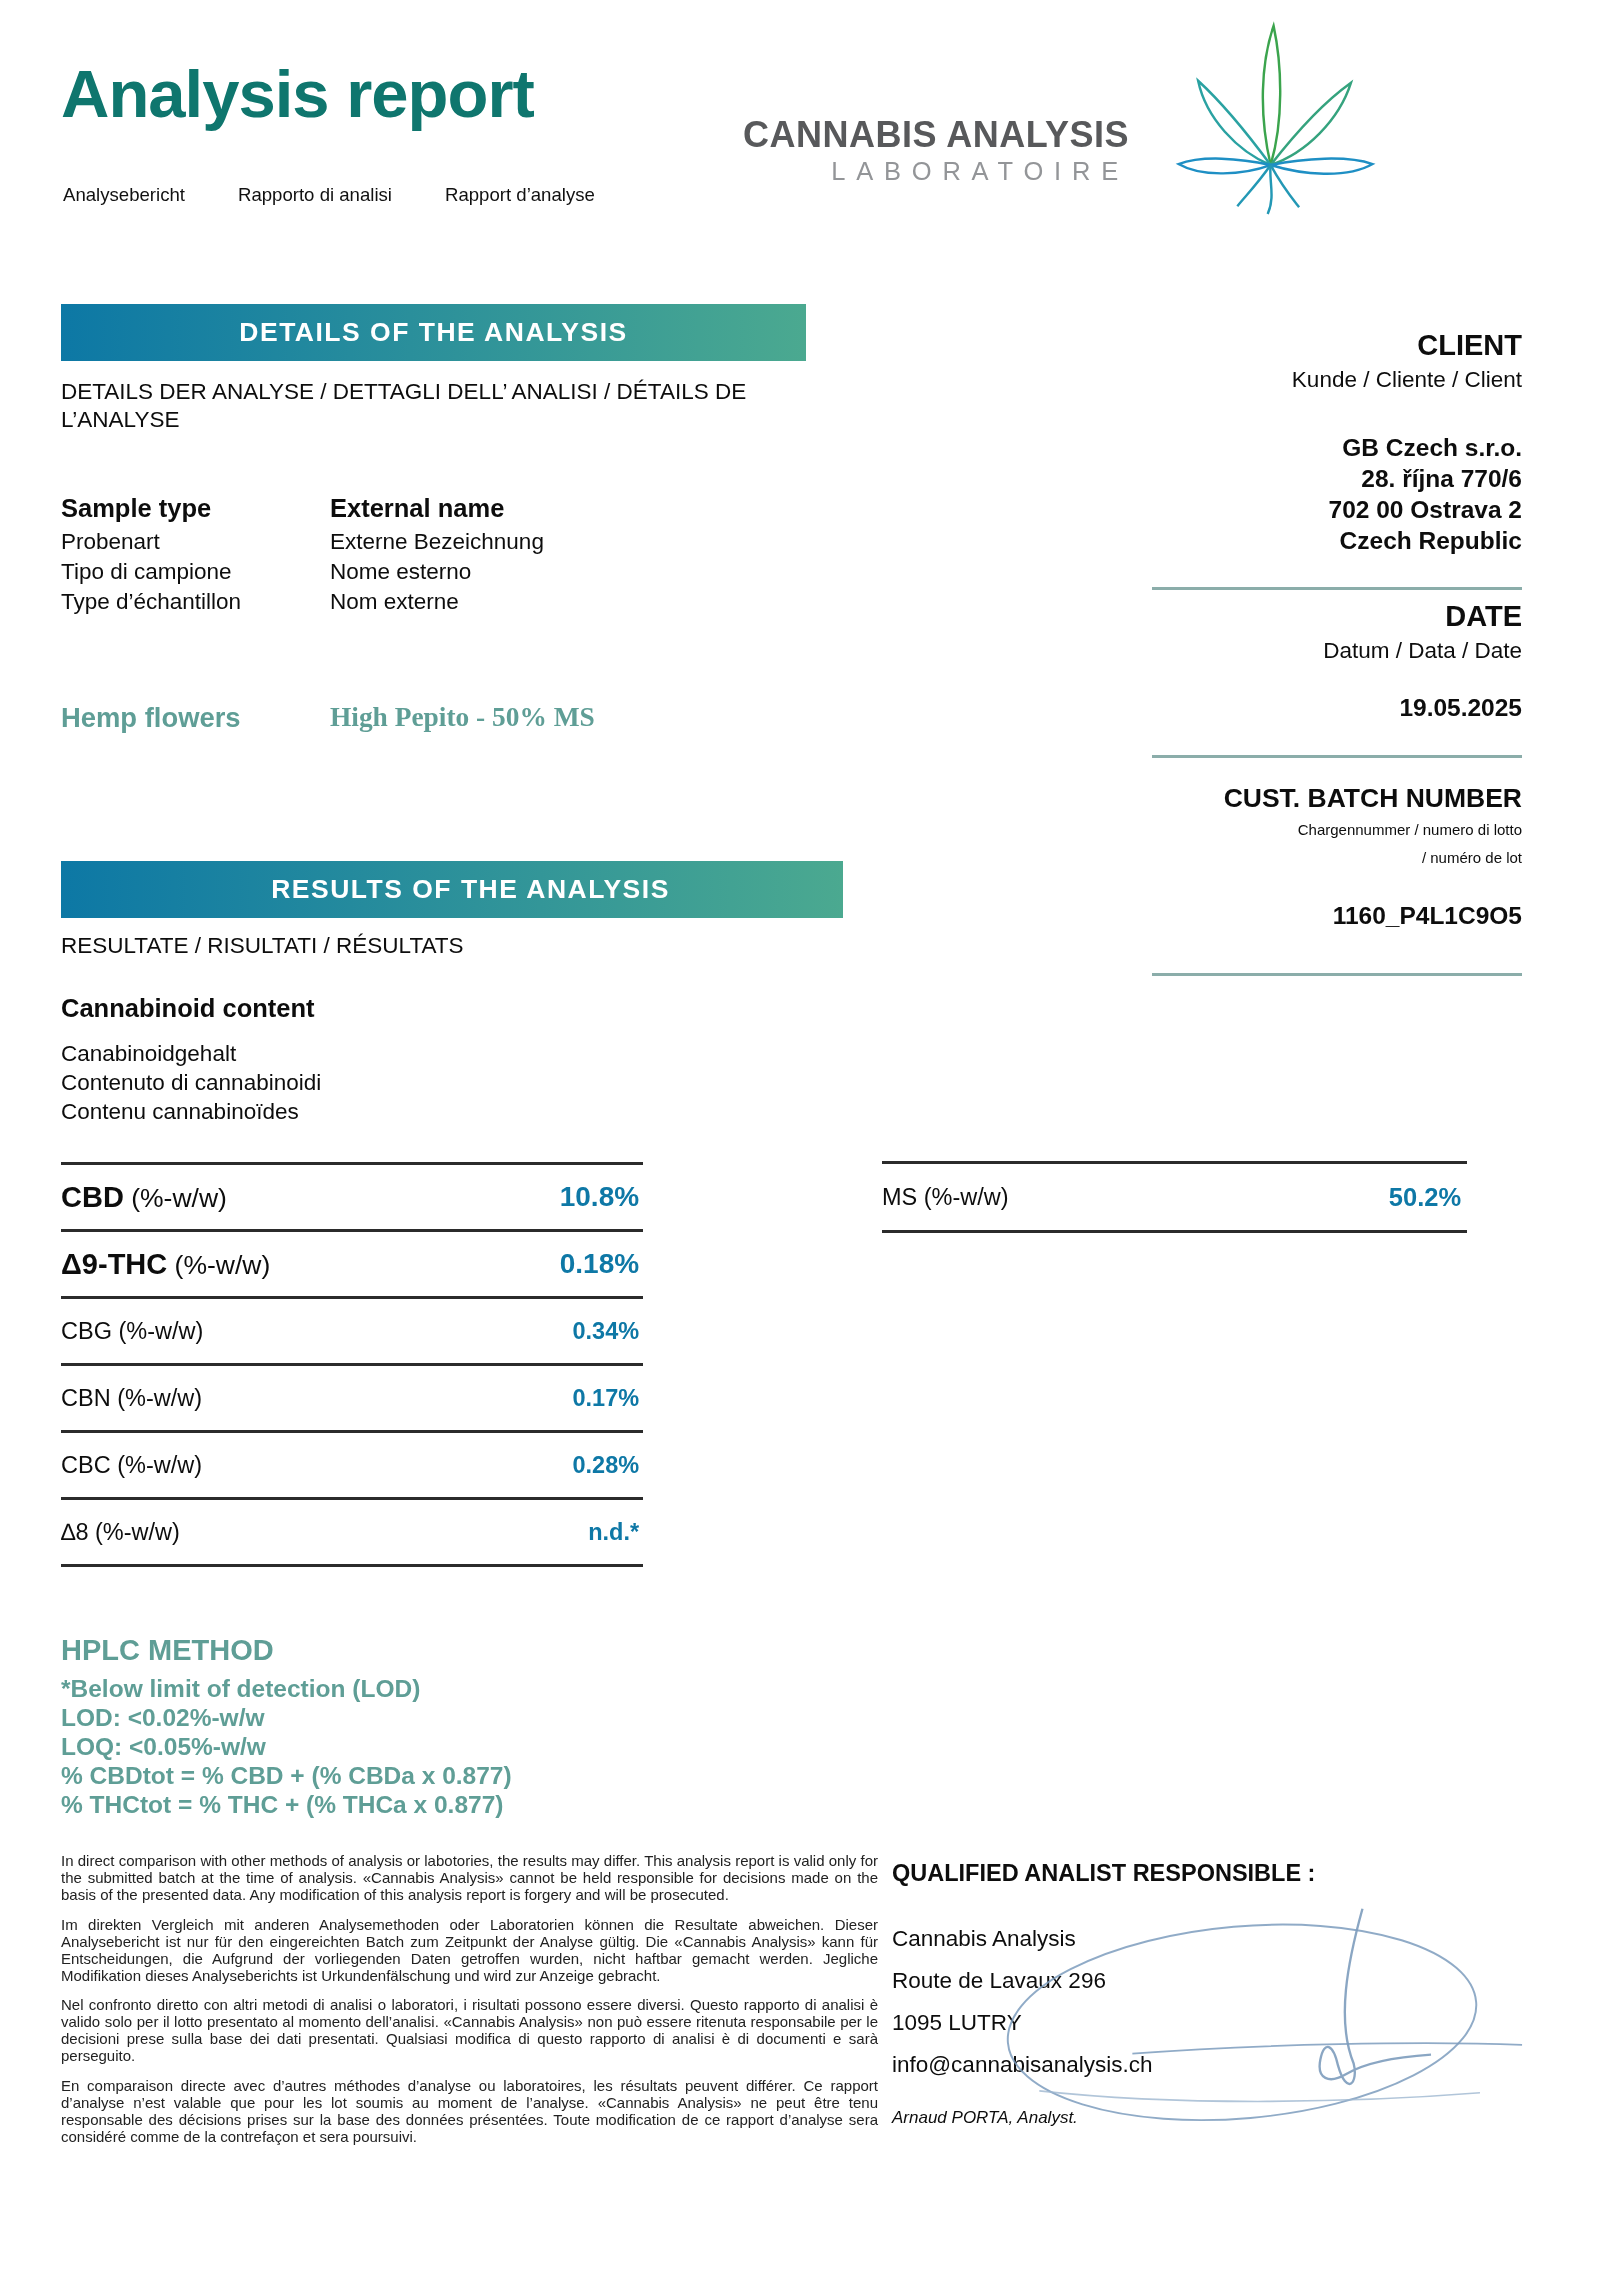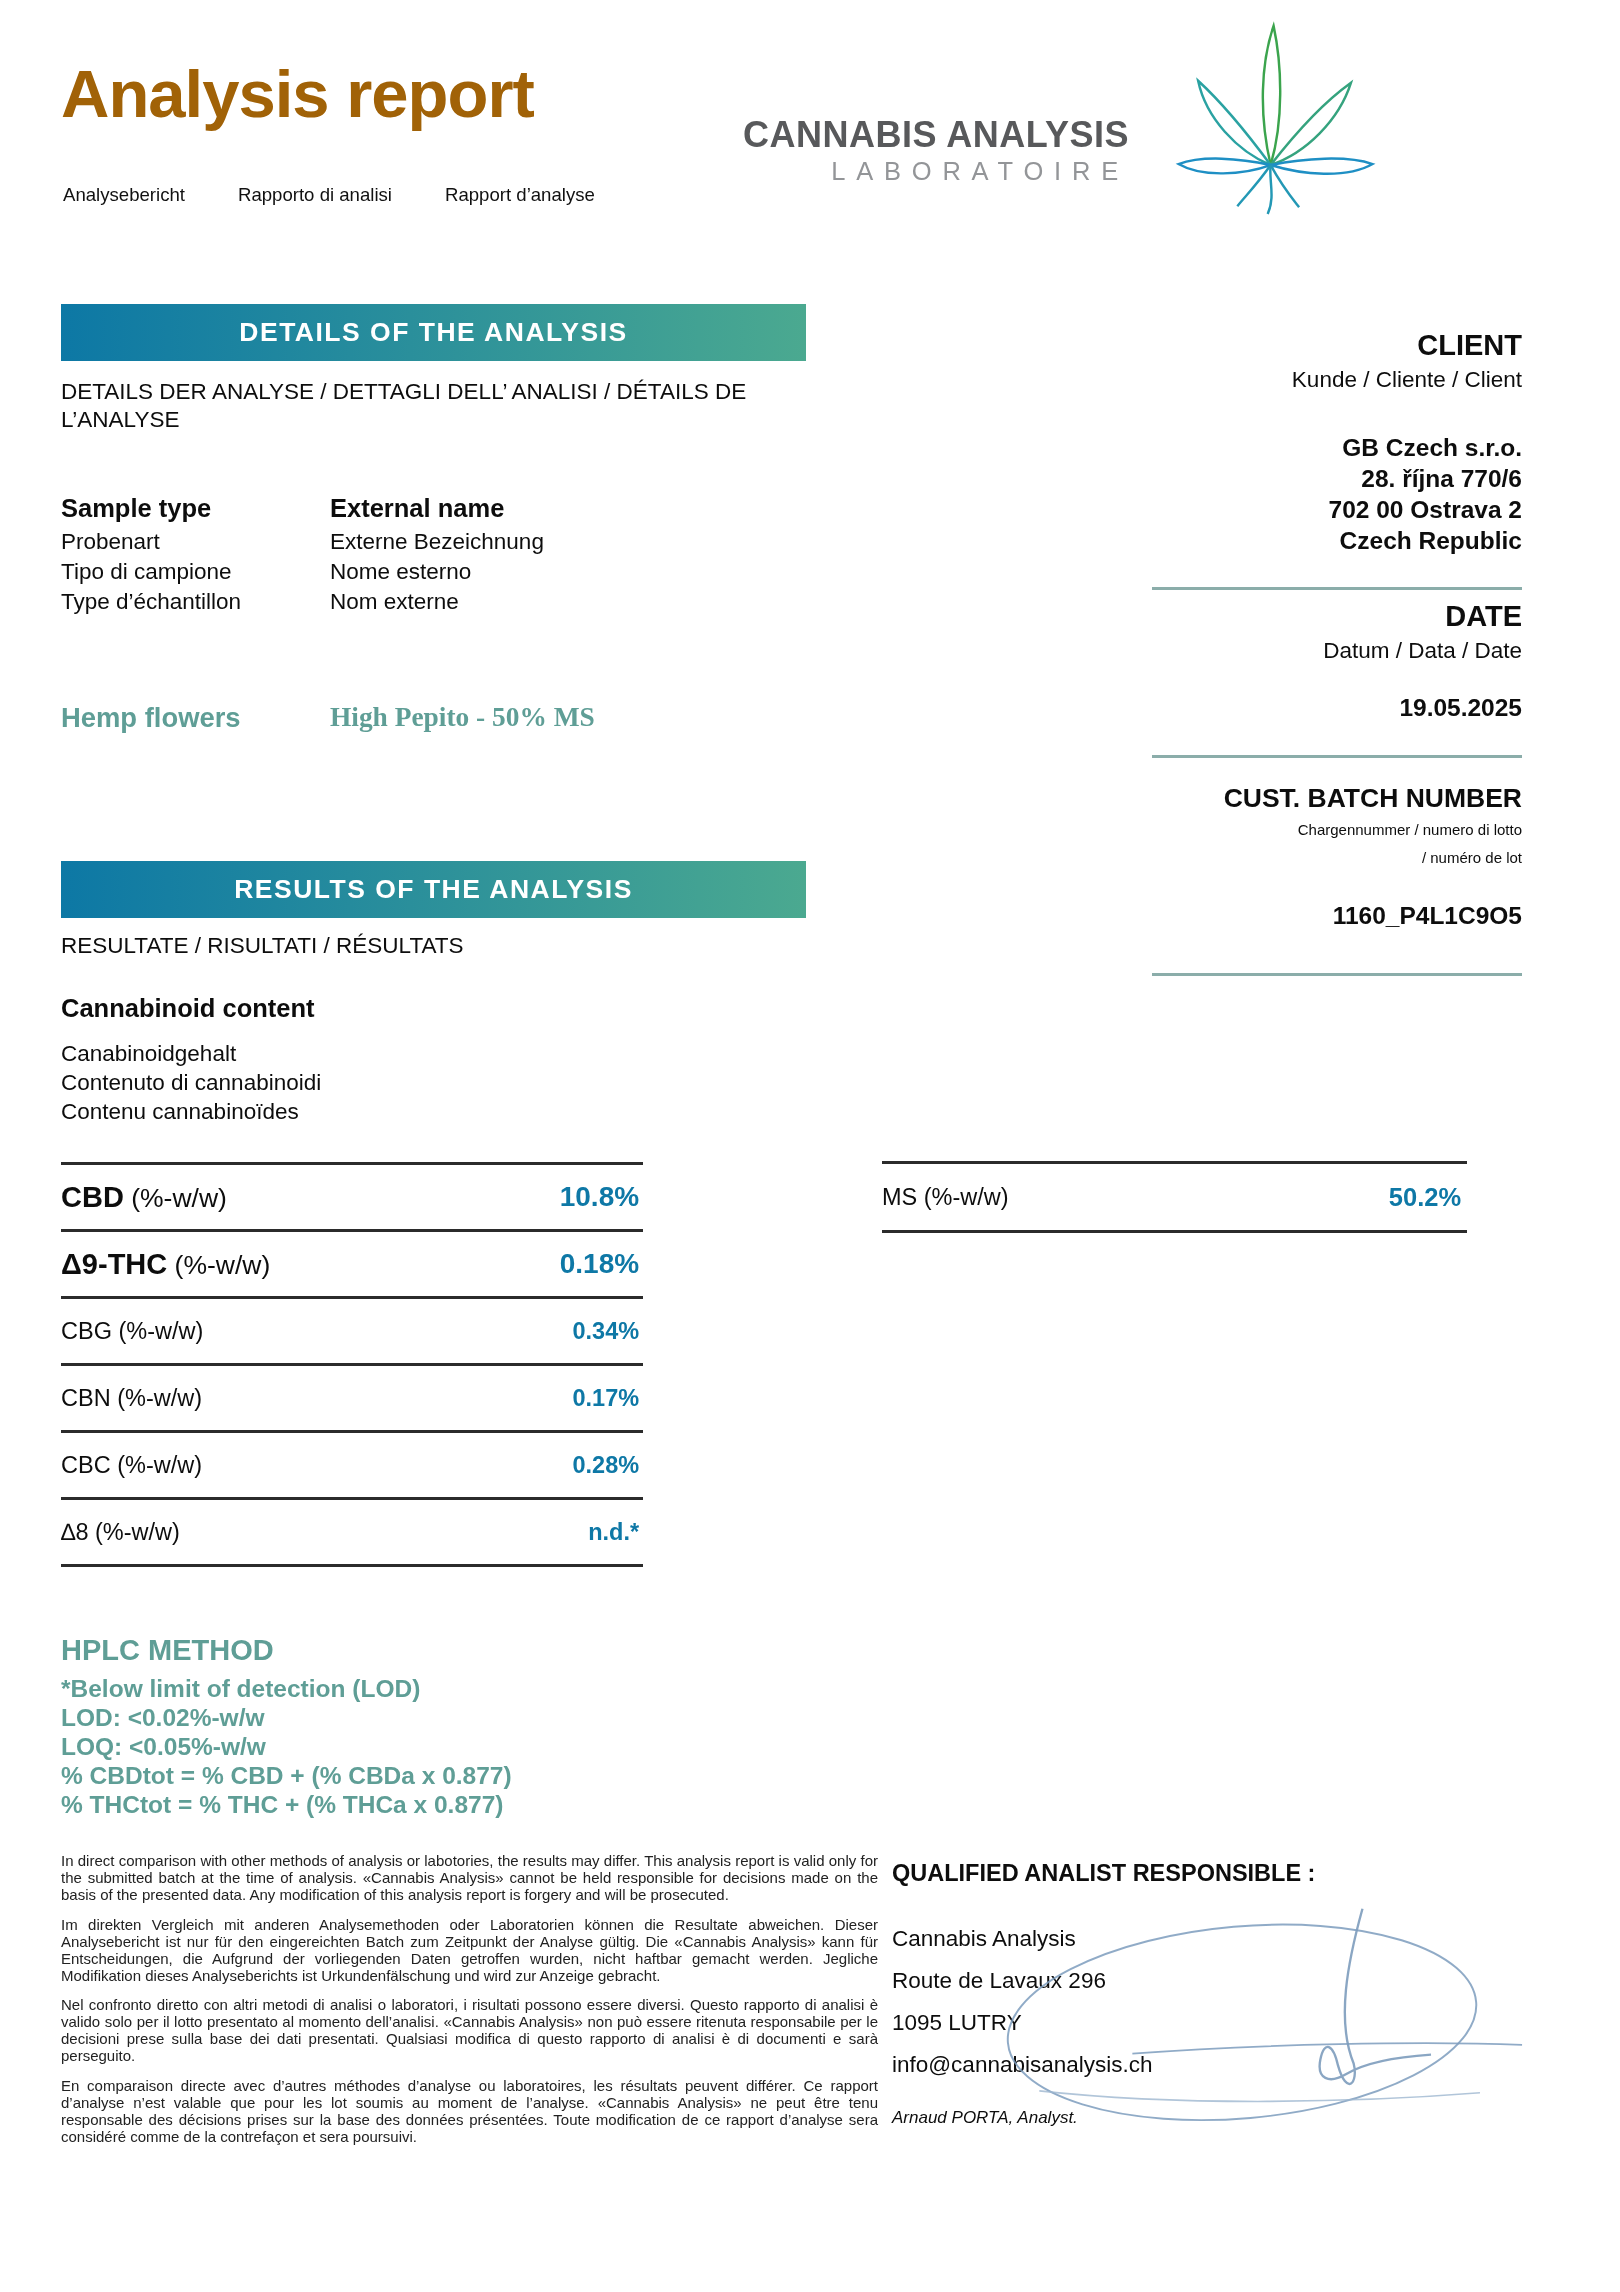--- a/index.html
+++ b/index.html
@@ -2,35 +2,35 @@
 <html style="--bar-gradient-start: #0d78a5; --bar-gradient-end: #4ba990; --accent-teal: #5f9e96; --value-blue: #0e78a6; --separator-teal: #8badaa; --table-border: #2b2b2b; --logo-gray: #58595b; --logo-light-gray: #939598; --signature-blue: #7d9cbd; --leaf-green: #3ba44d; --leaf-teal: #23a0b0; --leaf-blue: #1e8fc4;"><head>
 <meta charset="utf-8">
 <style>
   html,body{margin:0;padding:0;background:#e8e8e8;}
   .page{
     position:relative;width:1620px;height:2293px;background:#ffffff;
     font-family:"Liberation Sans","DejaVu Sans",sans-serif;color:#000;
     overflow:hidden;margin:0 auto;
   }
   
-  .doc-title{position:absolute;left:61px;top:55px;margin:0;font-size:67px;font-weight:700;color:#a16207;letter-spacing:-1px;}
+  .doc-title{position:absolute;left:61px;top:55px;margin:0;font-size:67px;font-weight:700;color:#0f766e;letter-spacing:-1px;}
   .subtitles{position:absolute;left:63px;top:184px;display:flex;gap:53px;font-size:18.6px;color:#111;}
   .logo-block{position:absolute;left:588px;top:114px;width:541px;text-align:right;}
   .logo-line1{font-size:36px;font-weight:700;color:var(--logo-gray,#58595b);letter-spacing:0.5px;}
   .logo-line2{font-size:25.5px;color:var(--logo-light-gray,#939598);letter-spacing:10.8px;margin-top:1px;}
   .leaf-svg{position:absolute;left:1145px;top:19.6px;}
   
   .bar{
     position:absolute;left:61px;width:745px;height:57px;
     background:linear-gradient(90deg,var(--bar-gradient-start,#0d78a5),var(--bar-gradient-end,#4ba990));
     color:#fff;font-weight:700;font-size:26.5px;letter-spacing:1.5px;
     display:flex;align-items:center;justify-content:center;
   }
   .bar-details{top:304px;}
-  .bar-results{top:861px;}
+  .bar-results{top:861px;padding-left:37px;}
   .details-sub{position:absolute;left:61px;top:378px;width:686px;font-size:22.5px;line-height:28px;color:#0d0d0d;}
   
   .field{position:absolute;top:492px;font-size:22.5px;line-height:30px;color:#0d0d0d;}
   .field-sample{left:61px;}
   .field-external{left:330px;}
   .field-label{font-weight:700;font-size:25.5px;line-height:33px;margin-bottom:2px;}
   .value{position:absolute;top:702px;font-weight:700;font-size:27.4px;color:var(--accent-teal,#5f9e96);}
   .value-sample{left:61px;}
   .value-external{left:330px;font-family:Liberation Serif, serif;}
   

